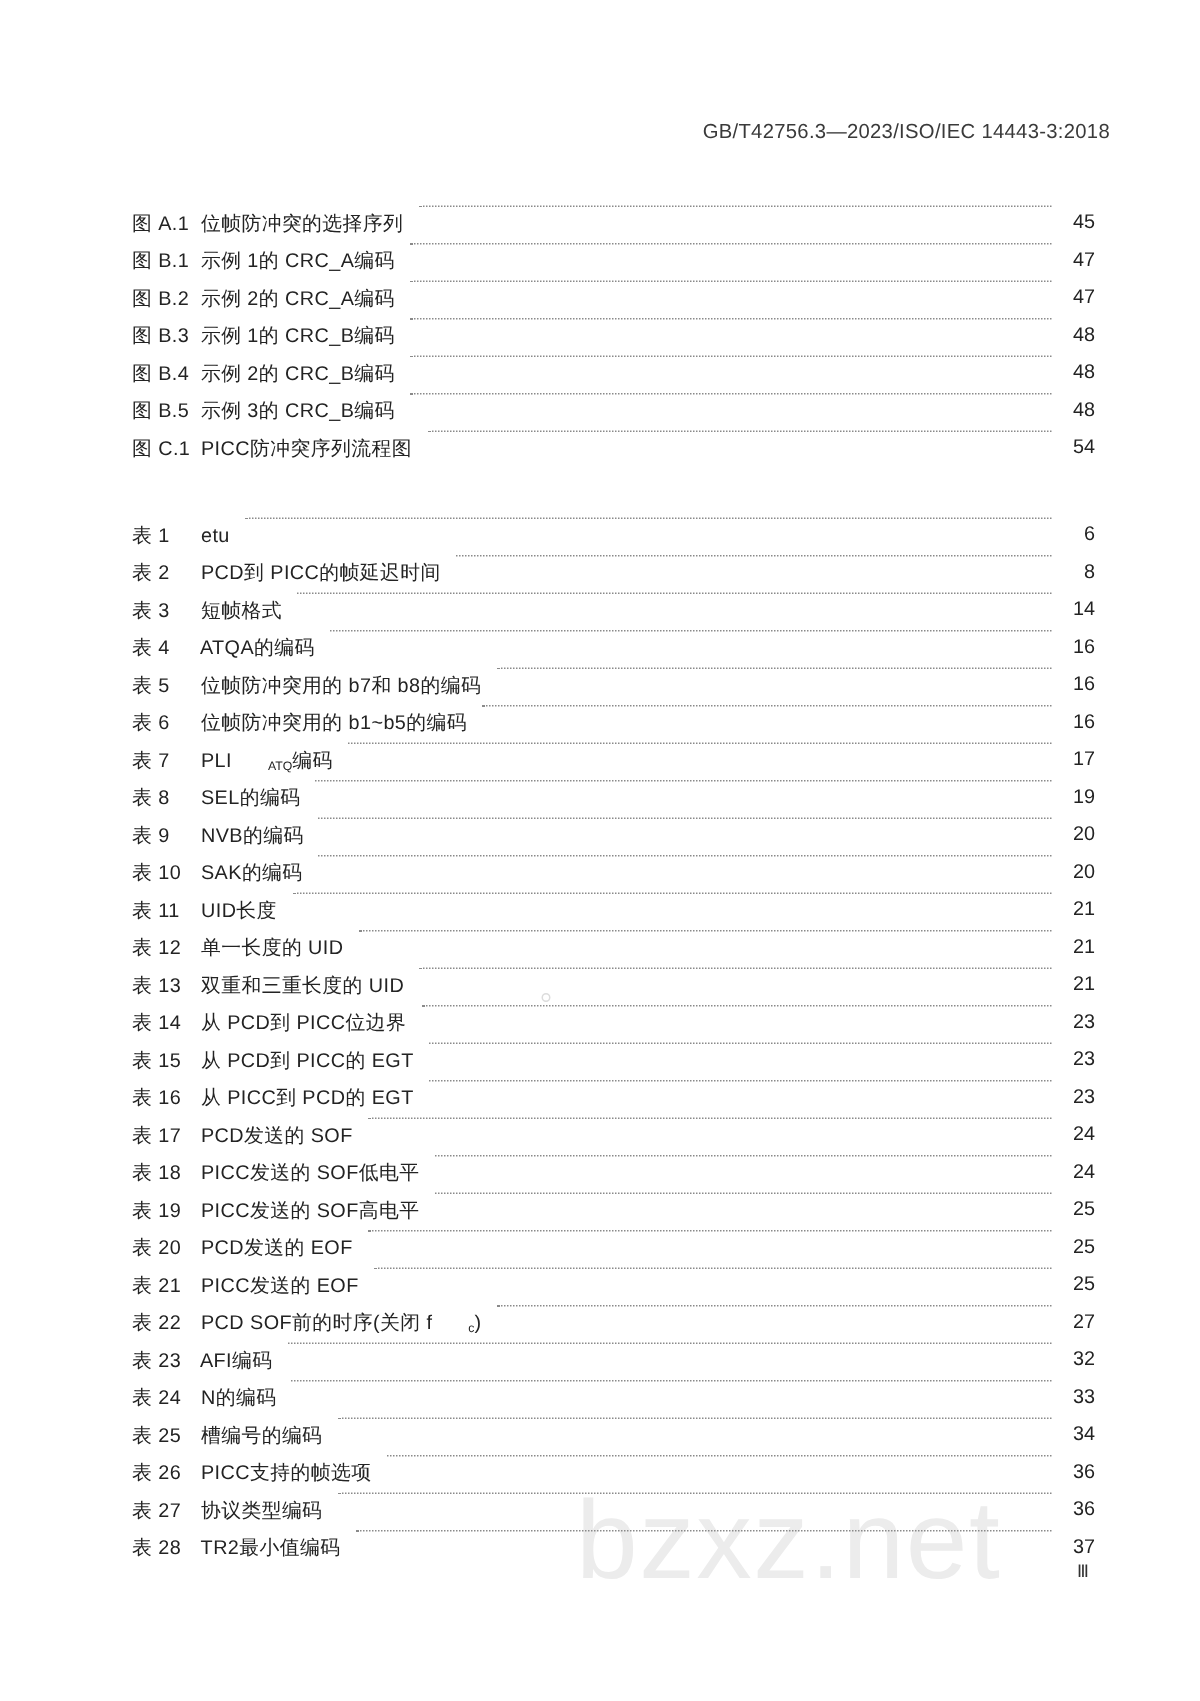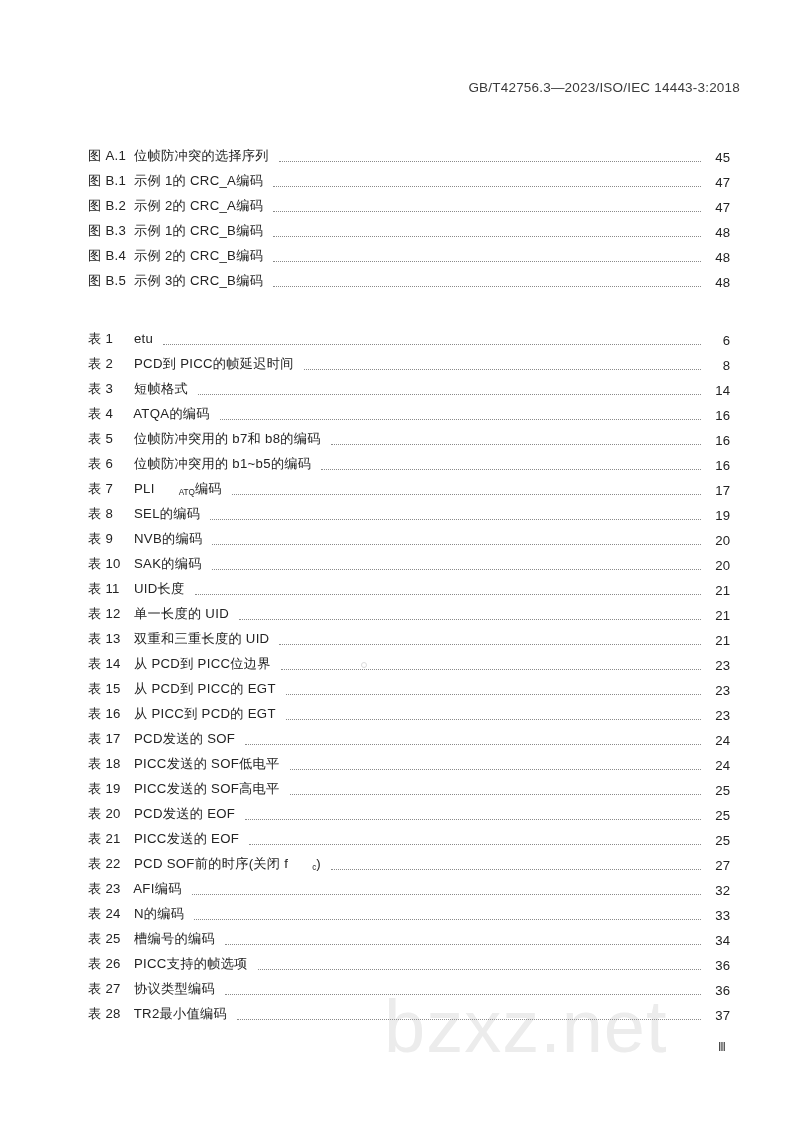--- a/index.html
+++ b/index.html
@@ -53,21 +53,21 @@
     left: 88px;
     right: 70px;
     top: 140px;
     z-index: 2;
   }
   .toc-group + .toc-group {
     margin-top: 33px;
   }
   .toc-row {
     display: flex;
-    align-items: flex-end;
+    align-items: flex-start;
     height: 25px;
     white-space: nowrap;
   }
   .toc-label {
     font-size: 13.2px;
     color: #232323;
     letter-spacing: 0.3px;
     flex: 0 0 auto;
   }
   .toc-label .num {
@@ -155,20 +155,25 @@
         <div class="toc-row">
           <span class="toc-label"><span class="num">图 B.4</span> <span>示例 2的 CRC_B编码</span></span>
           <span class="toc-leader"></span>
           <span class="toc-page">48</span>
         </div>
         <div class="toc-row">
           <span class="toc-label"><span class="num">图 B.5</span> <span>示例 3的 CRC_B编码</span></span>
           <span class="toc-leader"></span>
           <span class="toc-page">48</span>
         </div>
+        <div class="toc-row">
+          <span class="toc-label"><span class="num">图 C.1</span> <span>PICC防冲突序列流程图</span></span>
+          <span class="toc-leader"></span>
+          <span class="toc-page">54</span>
+        </div>
       </div>
     <div class="toc-group" id="table-group">
         <div class="toc-row">
           <span class="toc-label"><span class="num">表 1</span> <span>etu</span></span>
           <span class="toc-leader"></span>
           <span class="toc-page">6</span>
         </div>
         <div class="toc-row">
           <span class="toc-label"><span class="num">表 2</span> <span>PCD到 PICC的帧延迟时间</span></span>
           <span class="toc-leader"></span>

